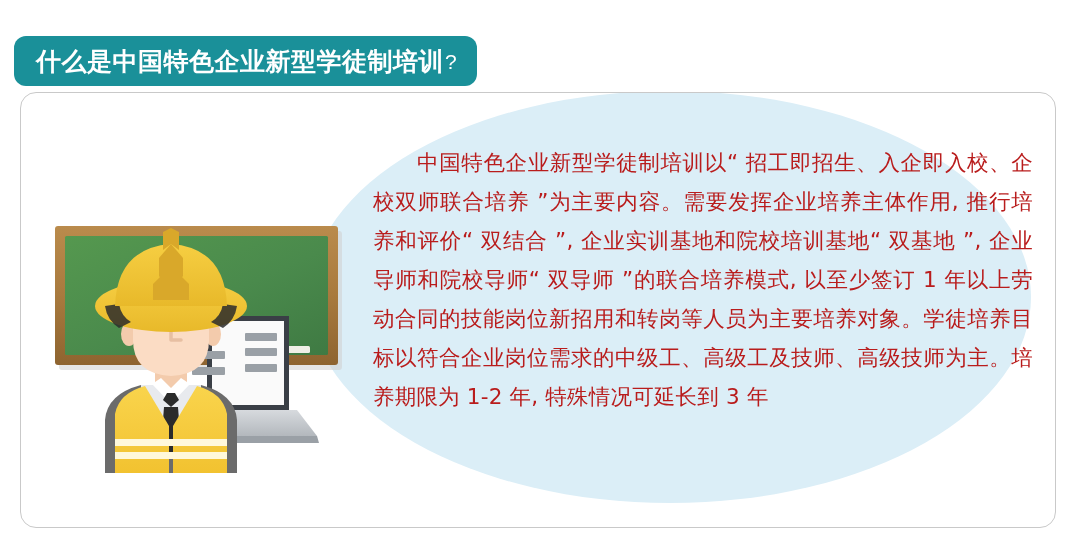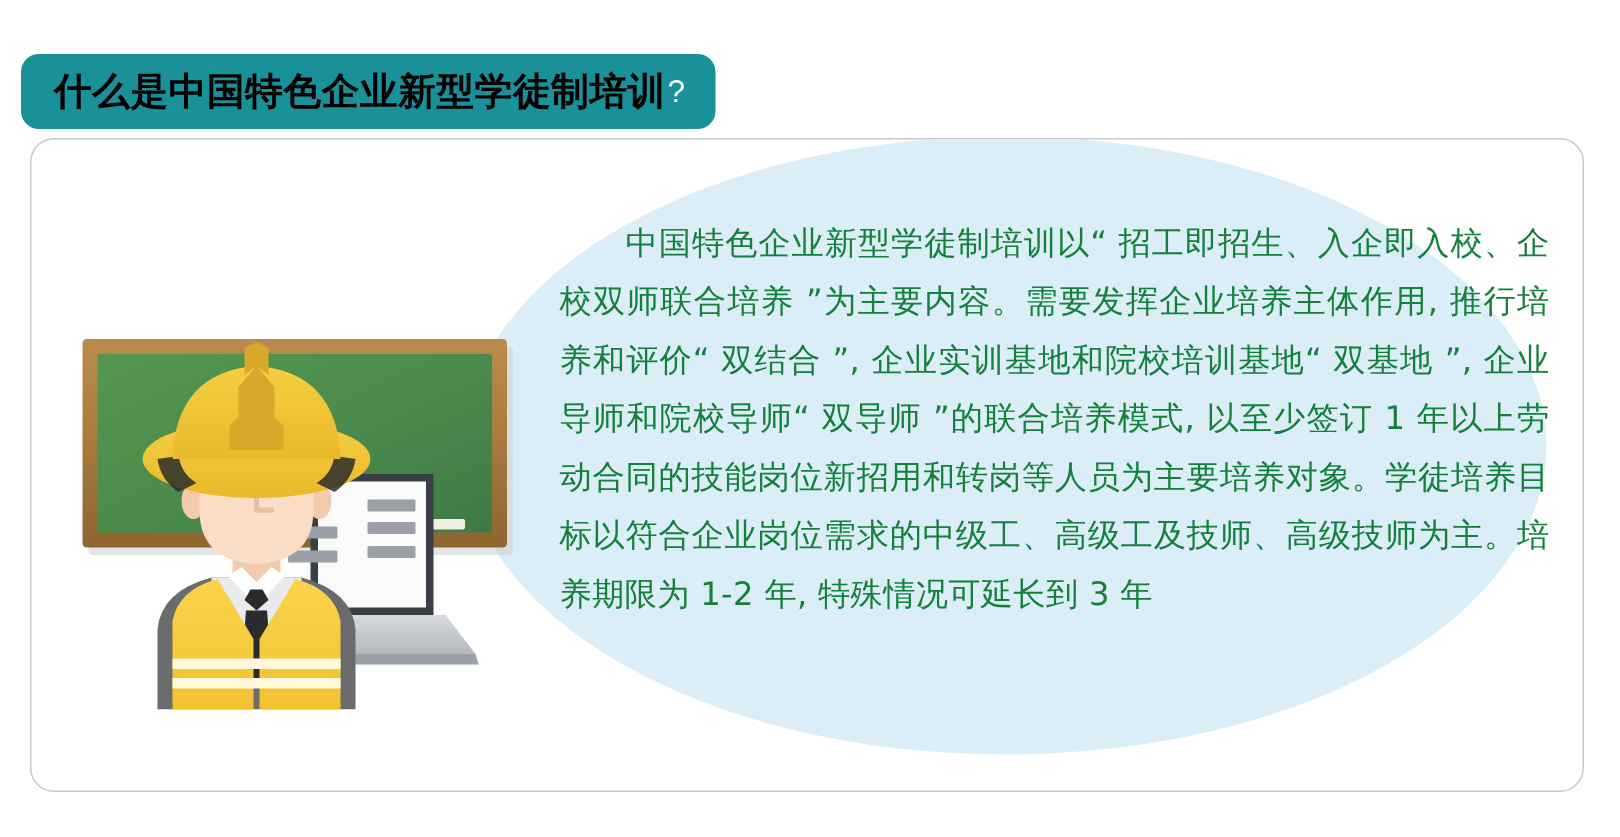--- a/index.html
+++ b/index.html
@@ -29,21 +29,21 @@
     height: 50px;
     padding: 0 20px 0 22px;
     background: #1A9099;
     border-radius: 12px;
     display: flex;
     align-items: center;
     z-index: 6;
     box-sizing: border-box;
   }
   .header-title {
-    color: #000000;
+    color: #ffffff;
     font-size: 25px;
     font-weight: bold;
     letter-spacing: 0.5px;
     line-height: 1;
     white-space: nowrap;
   }
   .header-qmark {
     color: #ffffff;
     font-size: 21px;
     font-weight: normal;
@@ -82,21 +82,21 @@
   
   .body-text {
     position: absolute;
     left: 352px;
     top: 28px;
     width: 660px;
     z-index: 3;
     font-family: "DejaVu Sans", "Liberation Sans", sans-serif;
     font-size: 21.5px;
     line-height: 39px;
-    color: #15803d;
+    color: #b91c1c;
     text-align: justify;
     text-justify: inter-ideograph;
     text-indent: 44px;
     letter-spacing: 0.2px;
   }
 
   
   .illustration {
     position: absolute;
     left: 28px;

